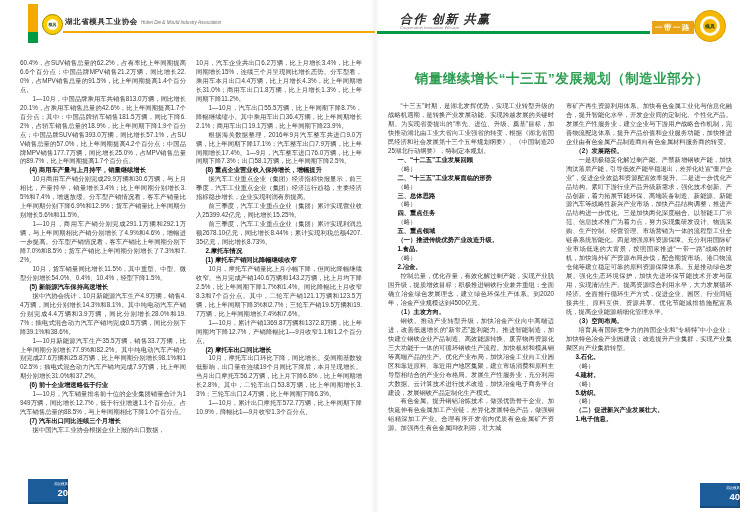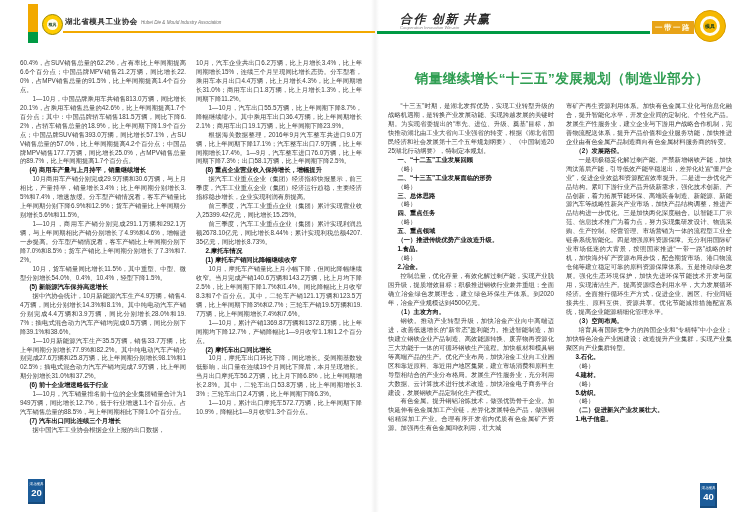--- a/index.html
+++ b/index.html
@@ -42,21 +42,21 @@
   .pr .cols{gap:12px;}
   .col{width:166px;font-size:6.3px;line-height:8.95px;text-align:justify;word-break:break-all;color:#3c3c3c;}
   .ln{margin:0;}
   .ln.p{text-indent:2em;}
   .ln.c{text-indent:0;}
   .ln.b{text-indent:1.5em;}
   .ln.h{font-weight:bold;color:#151515;text-indent:1.5em;}
   .pr-title{color:#2f9e52;font-weight:bold;font-size:13.5px;letter-spacing:0.5px;
             text-align:center;margin:10px 0 14px 0;white-space:nowrap;}
   
-  .pgbadge{width:17px;height:25px;background:#1c5c99;color:#ffffff;text-align:center;
+  .pgbadge{width:40px;height:25px;background:#1c5c99;color:#ffffff;text-align:right;
            box-shadow:inset -2px -2px 0 rgba(0,0,0,0.18);}
   .pgbadge .lbl{display:block;font-size:3.5px;padding-top:3px;letter-spacing:0;line-height:5px;}
   .pgbadge .num{display:block;font-size:9.5px;font-weight:bold;line-height:12px;}
   .pg20{left:28px;top:479px;}
   .pg21{left:700px;top:483px;}
 </style>
 </head>
 <body>
 
 <div class="sheet">

